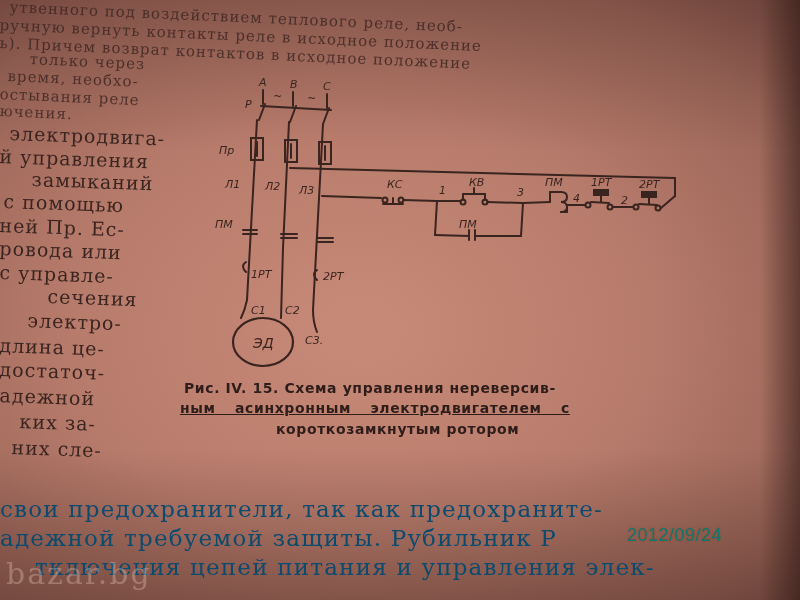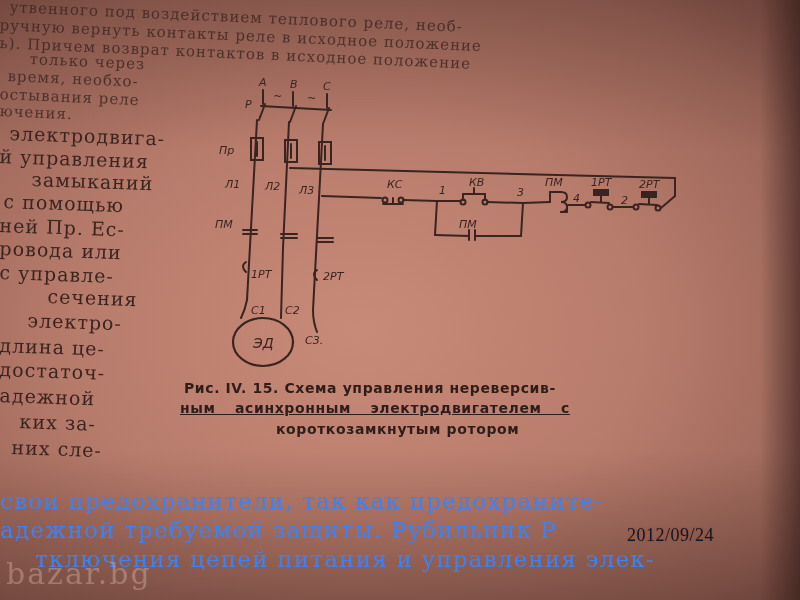--- a/index.html
+++ b/index.html
@@ -25,34 +25,34 @@
       color: #3a2420;
       letter-spacing: 1px;
     }
     .top-line { font-size: 15px; transform: rotate(2.5deg); transform-origin: left top; opacity: 0.8; }
     .left-col { font-size: 19px; font-style: normal; transform: rotate(2deg); transform-origin: left top; }
     .caption {
       position: absolute; font-family: "DejaVu Sans", "Liberation Sans", sans-serif;
       font-size: 14px; font-weight: bold; color: #2e1d1a; white-space: nowrap;
       letter-spacing: 0.6px;
     }
-    .bottom-line { font-size: 23px; color: #3b82f6; letter-spacing: 1.2px; }
+    .bottom-line { font-size: 23px; color: #0c4a6e; letter-spacing: 1.2px; margin-top: 8px; }
     .diagram {
       position: absolute; left: 205px; top: 70px; width: 480px; height: 310px;
     }
     .diagram svg { width: 100%; height: 100%; overflow: visible; }
     .dlabel {
       font-family: "DejaVu Sans", "Liberation Sans", sans-serif;
       font-style: italic; font-size: 11px; fill: #3a2420;
     }
     .dlabel-big { font-size: 14px; }
     .date-stamp {
       position: absolute; left: 627px; top: 525px;
-      font-family: Liberation Serif, serif;
-      font-size: 18px; color: #0f172a; letter-spacing: 0.5px;
+      font-family: Liberation Sans, sans-serif;
+      font-size: 18px; color: #0f766e; letter-spacing: 0.5px;
       text-shadow: 0 0 2px rgba(160,60,10,0.6);
     }
     .watermark {
       position: absolute; left: 6px; top: 556px;
       font-family: "DejaVu Serif", "Liberation Serif", serif;
       font-size: 30px; color: rgba(230,200,190,0.35); letter-spacing: 2px;
     }
   </style>
 </head>
 <body>

